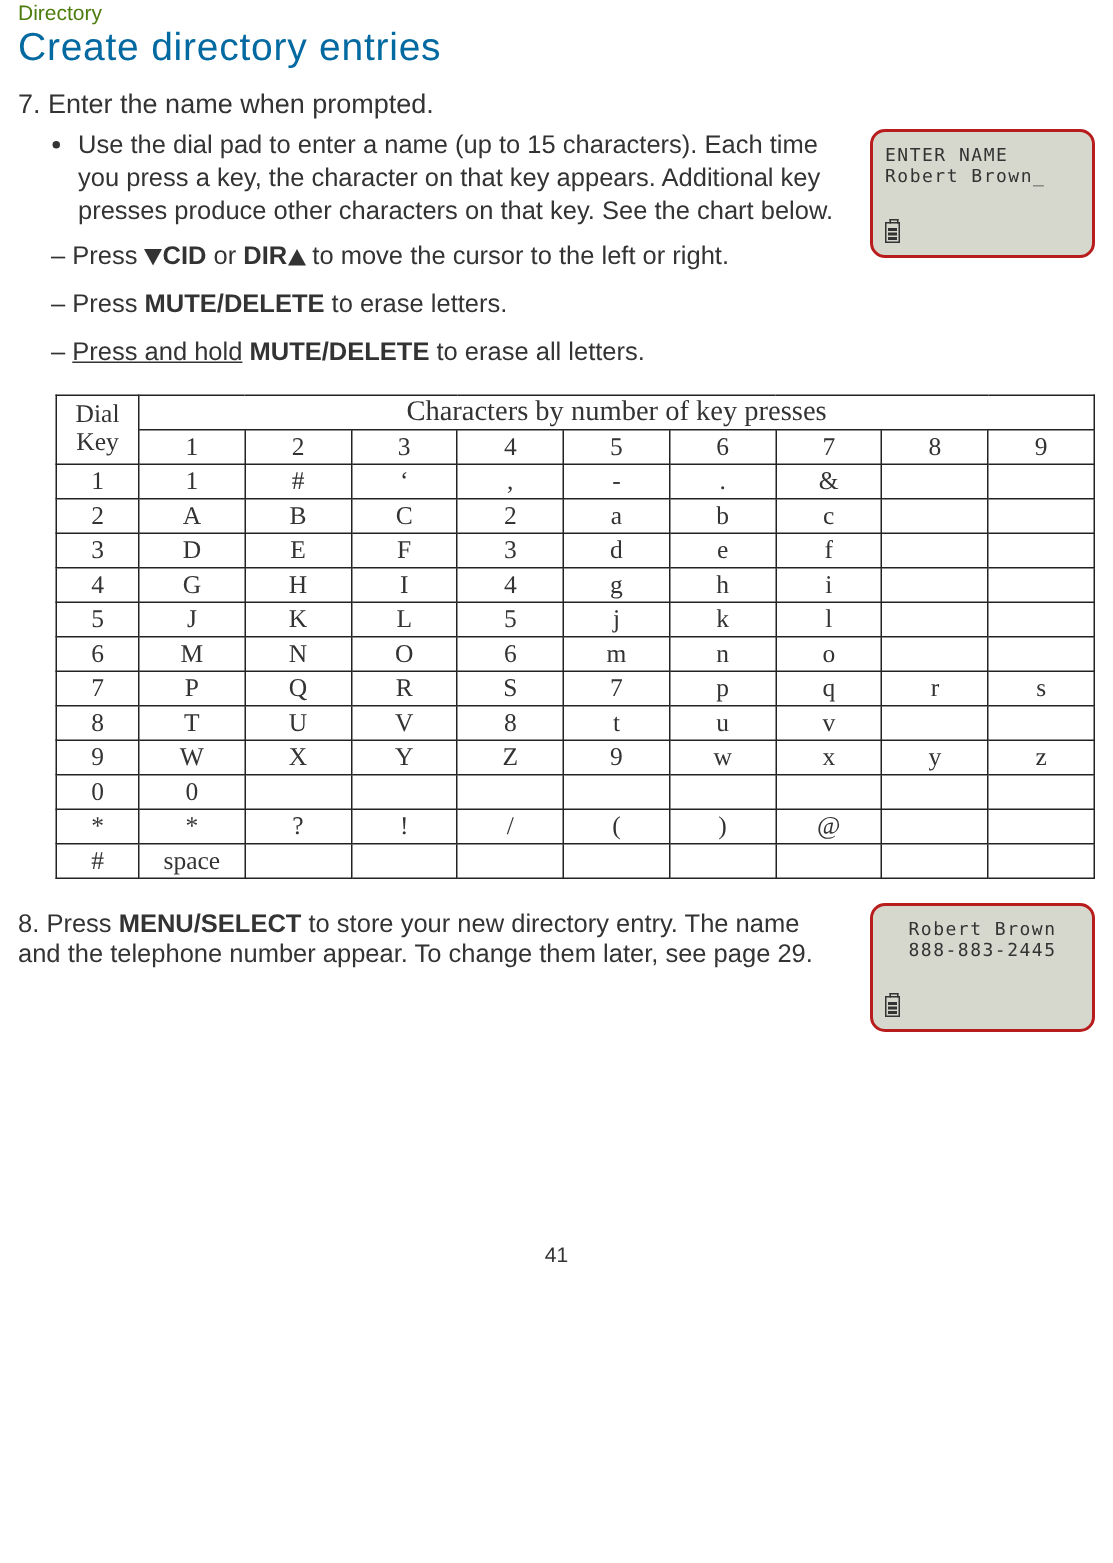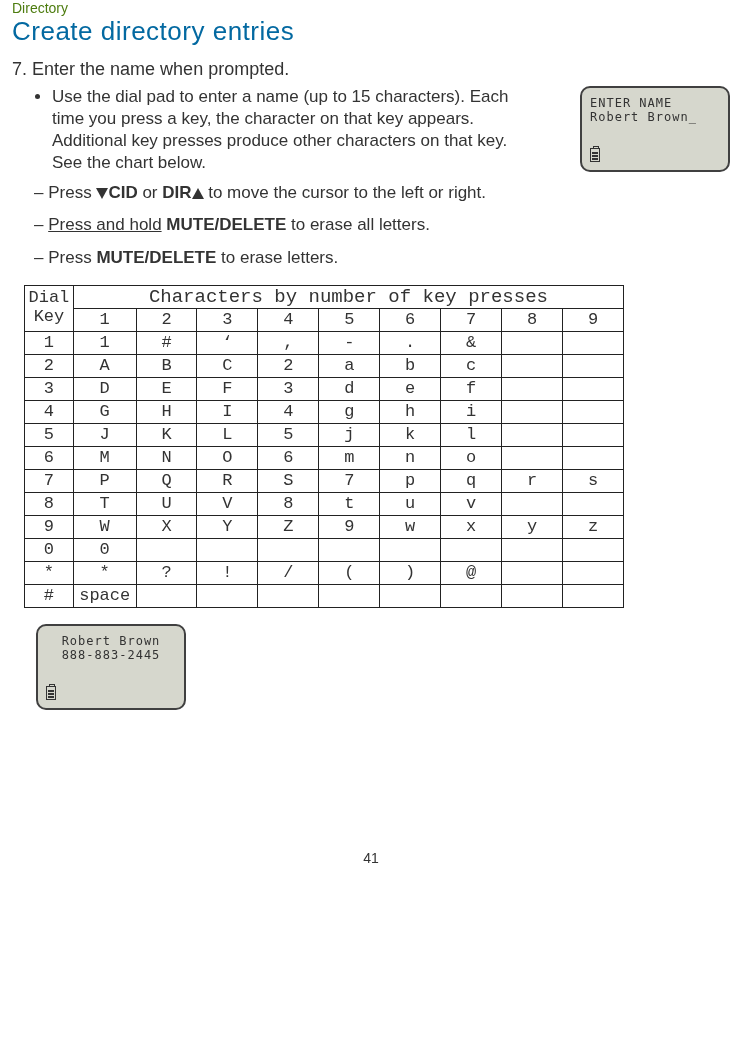--- a/index.html
+++ b/index.html
@@ -31,32 +31,31 @@
     display: flex;
     align-items: flex-start;
     gap: 20px;
   }
   .text-col {
     flex: 1;
   }
   .lcd {
     width: 150px;
     height: 86px;
-    border: 2px solid #404040;
+    border: 2px solid #b91c1c;
     border-radius: 10px;
     background: #d6d7cd;
     padding: 8px 8px;
     box-sizing: border-box;
     font-family: monospace;
     font-size: 12px;
     color: #333;
     position: relative;
     flex-shrink: 0;
     letter-spacing: 1px;
-    margin-left: 24px;
   }
   .lcd .line {
     white-space: nowrap;
   }
   .battery {
     position: absolute;
     bottom: 8px;
     left: 8px;
     width: 10px;
     height: 14px;
@@ -102,23 +101,23 @@
   .dash-list li {
     margin-bottom: 10px;
     text-indent: -18px;
     padding-left: 18px;
     line-height: 1.3;
   }
   .bold { font-weight: bold; }
   .under { text-decoration: underline; }
   .key-table {
     border-collapse: collapse;
-    width: 600px;
-    margin: 4px 0 16px 12px;
-    font-family: Liberation Mono, monospace;
+    width: 693px;
+    margin: 4px 0 16px 25px;
+    font-family: Liberation Serif, serif;
   }
   .key-table th, .key-table td {
     border: 1px solid #222;
     text-align: center;
     font-size: 17px;
     padding: 0 2px;
     height: 22px;
     font-weight: normal;
   }
   .key-table th {
@@ -170,25 +169,25 @@
 <div class="main-row">
   <div class="text-col">
     <ul class="bullet-list">
       <li>Use the dial pad to enter a name (up to 15 characters). Each time you press a key, the character on that key appears. Additional key presses produce other characters on that key. See the chart below.</li>
     </ul>
     <ul class="dash-list">
       <li>–
         <span>Press </span><span class="tri-down"></span><span class="bold">CID</span><span> or </span><span class="bold">DIR</span><span class="tri-up"></span><span> to move the cursor to the left or right.</span>
       </li>
       <li>–
+        <span>Press </span><span class="bold">MUTE/DELETE</span><span> to erase letters.</span>
+      </li>
+      <li>–
         <span class="under">Press and hold</span>
         <span class="bold">MUTE/DELETE</span><span> to erase all letters.</span>
-      </li>
-      <li>–
-        <span>Press </span><span class="bold">MUTE/DELETE</span><span> to erase letters.</span>
       </li>
     </ul>
   </div>
   <div class="lcd">
     <div class="line">ENTER NAME</div>
     <div class="line">Robert Brown_</div>
     <div class="battery">
       <div class="bar"></div>
         <div class="bar"></div>
         <div class="bar"></div>
@@ -356,20 +355,26 @@
         <td></td>
         <td></td>
         <td></td>
         <td></td>
         <td></td>
       </tr>
     </tbody>
 </table>
 
 <div class="main-row">
+  <div class="text-col">
+    <div class="step" style="font-size:17px;">
+      <span>8.</span>
+      <span>Press </span><span class="bold">MENU/SELECT</span><span> to store your new directory entry. The name and the telephone number appear. To change them later, see page 29.</span>
+    </div>
+  </div>
   <div class="lcd">
     <div class="line" style="text-align:center">Robert Brown</div>
     <div class="line" style="text-align:center">888-883-2445</div>
     <div class="battery">
       <div class="bar"></div>
         <div class="bar"></div>
         <div class="bar"></div>
     </div>
   </div>
 </div>

